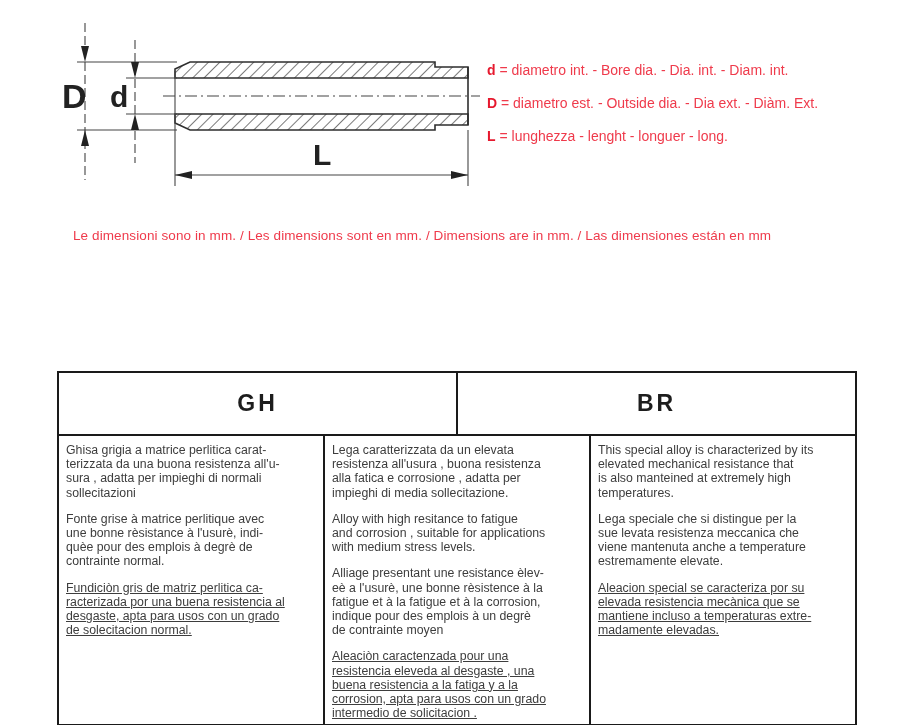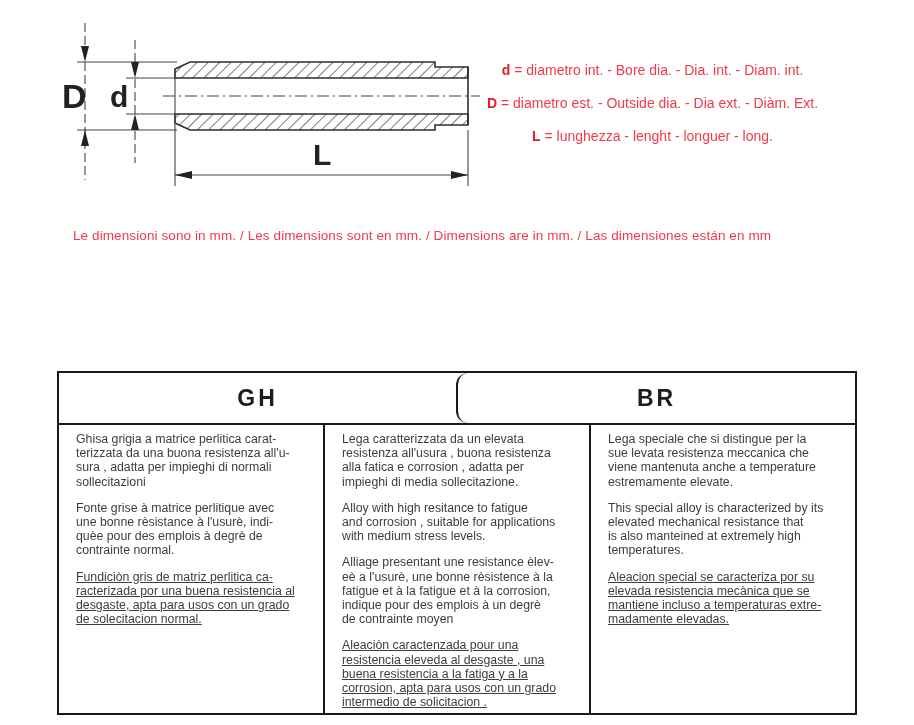--- a/index.html
+++ b/index.html
@@ -20,45 +20,45 @@
     overflow:hidden;
   }
   
   .drawing{position:absolute;left:50px;top:5px;width:430px;height:205px;}
   .drawing svg{width:100%;height:100%;}
   .dim-label{font-family:"Liberation Sans",sans-serif;font-weight:600;fill:#222;}
   
   .legend{
     position:absolute;left:487px;top:60px;
     display:flex;flex-direction:column;gap:12px;
-    font-size:14px;line-height:21px;color:var(--accent_red);align-items:center;
+    font-size:14px;line-height:21px;color:var(--accent_red);
   }
   .legend .key{font-weight:700;color:var(--accent_red_bold);}
   
   .units-note{
     position:absolute;left:73px;top:228px;width:820px;
     font-size:13.5px;color:var(--accent_red);letter-spacing:0.1px;
   }
   
   .mat-table{
     position:absolute;left:57px;top:371px;width:800px;
     border:2px solid var(--border);
     display:flex;flex-direction:column;
     background:#fff;
   }
   .mat-head{display:flex;border-bottom:2px solid var(--border);}
   .mat-head .hcell{
-    flex:1;height:50px;
+    flex:1;height:61px;
     display:flex;align-items:center;justify-content:center;
-    font-size:23px;font-weight:600;letter-spacing:3px;color:var(--header_text);border-radius:12px;
+    font-size:23px;font-weight:600;letter-spacing:3px;color:var(--header_text);
   }
   .mat-head .hcell + .hcell{border-left:2px solid var(--border);}
   .mat-body{display:flex;}
   .mat-body .bcell{
-    flex:1;padding:7px 6px 4px 17px;
+    flex:1;padding:7px 6px 4px 7px;
     font-size:12.3px;line-height:14.2px;color:var(--text);
     min-height:284px;
   }
   .mat-body .bcell + .bcell{border-left:2px solid var(--border);}
   .bcell p{white-space:pre-line;margin:0 0 12px 0;}
   .bcell p:last-child{margin-bottom:0;text-decoration:underline;}
 </style>
 </head>
 <body>
 
@@ -137,45 +137,45 @@
 quèe pour des emplois à degrè de
 contrainte normal.</p>
         <p>Fundiciòn gris de matriz perlitica ca-
 racterizada por una buena resistencia al
 desgaste, apta para usos con un grado
 de solecitacion normal.</p>
       </div>
       <div class="bcell">
         <p>Lega caratterizzata da un elevata
 resistenza all'usura , buona resistenza
-alla fatica e corrosion , adatta per
+alla fatica e corrosione , adatta per
 impieghi di media sollecitazione.</p>
         <p>Alloy with high resitance to fatigue
 and corrosion , suitable for applications
 with medium stress levels.</p>
         <p>Alliage presentant une resistance èlev-
 eè a l'usurè, une bonne rèsistence à la
 fatigue et à la fatigue et à la corrosion,
 indique pour des emplois à un degrè
 de contrainte moyen</p>
         <p>Aleaciòn caractenzada pour una
 resistencia eleveda al desgaste , una
 buena resistencia a la fatiga y a la
 corrosion, apta para usos con un grado
 intermedio de solicitacion .</p>
       </div>
       <div class="bcell">
+        <p>This special alloy is characterized by its
+elevated mechanical resistance that
+is also manteined at extremely high
+temperatures.</p>
         <p>Lega speciale che si distingue per la
 sue levata resistenza meccanica che
 viene mantenuta anche a temperature
 estremamente elevate.</p>
-        <p>This special alloy is characterized by its
-elevated mechanical resistance that
-is also manteined at extremely high
-temperatures.</p>
         <p>Aleacion special se caracteriza por su
 elevada resistencia mecànica que se
 mantiene incluso a temperaturas extre-
 madamente elevadas.</p>
       </div>
     </div>
   </div>
 
 </div>
 

